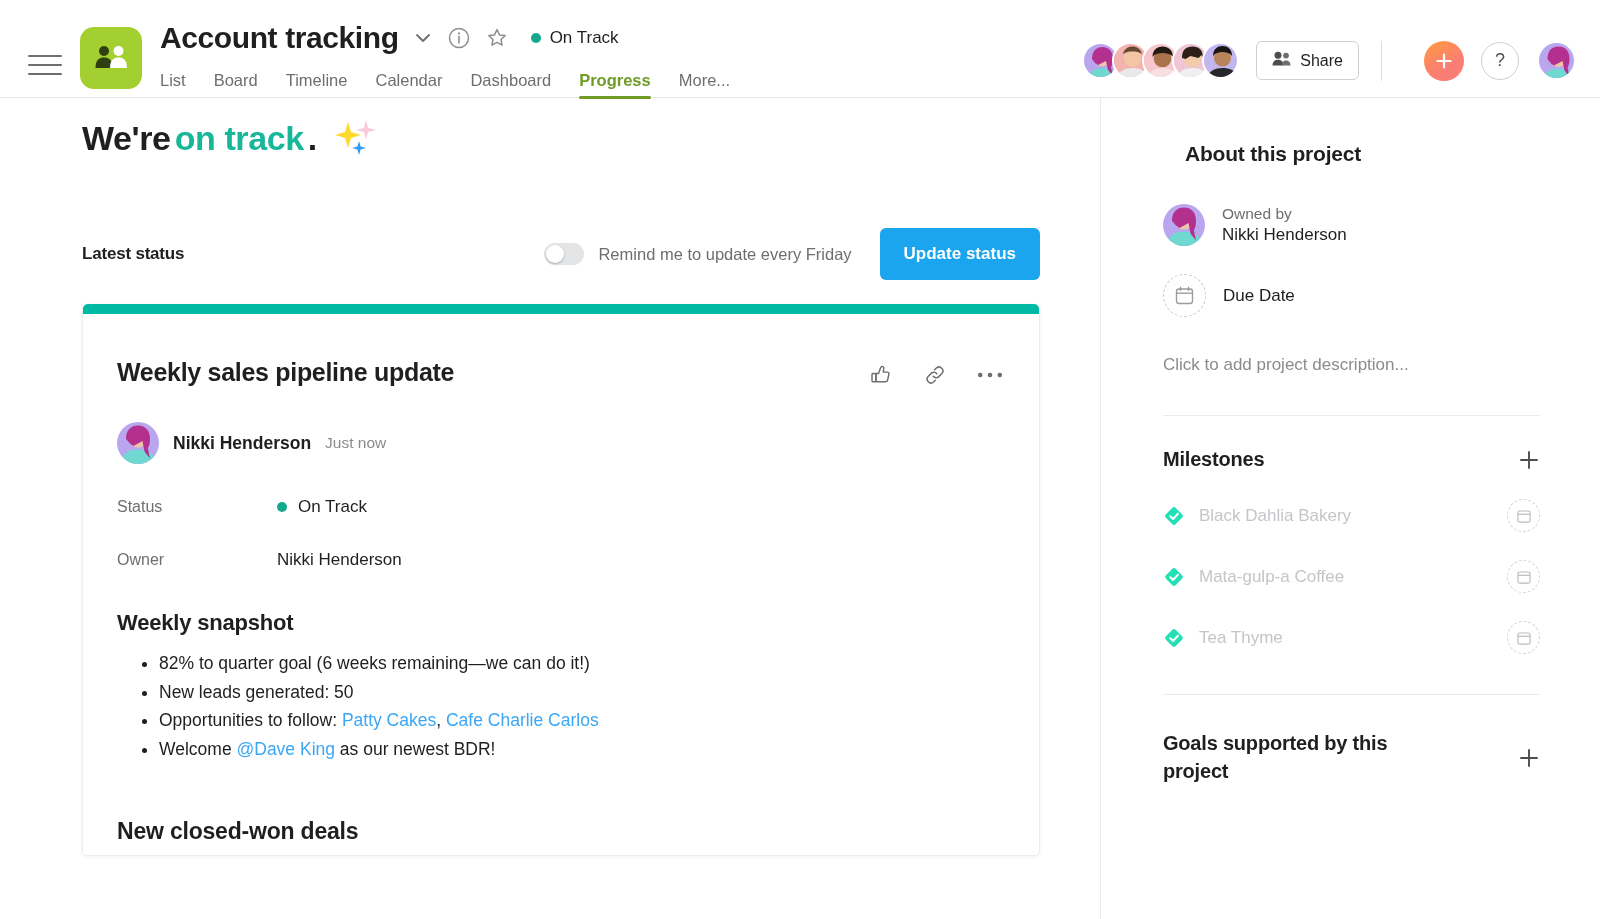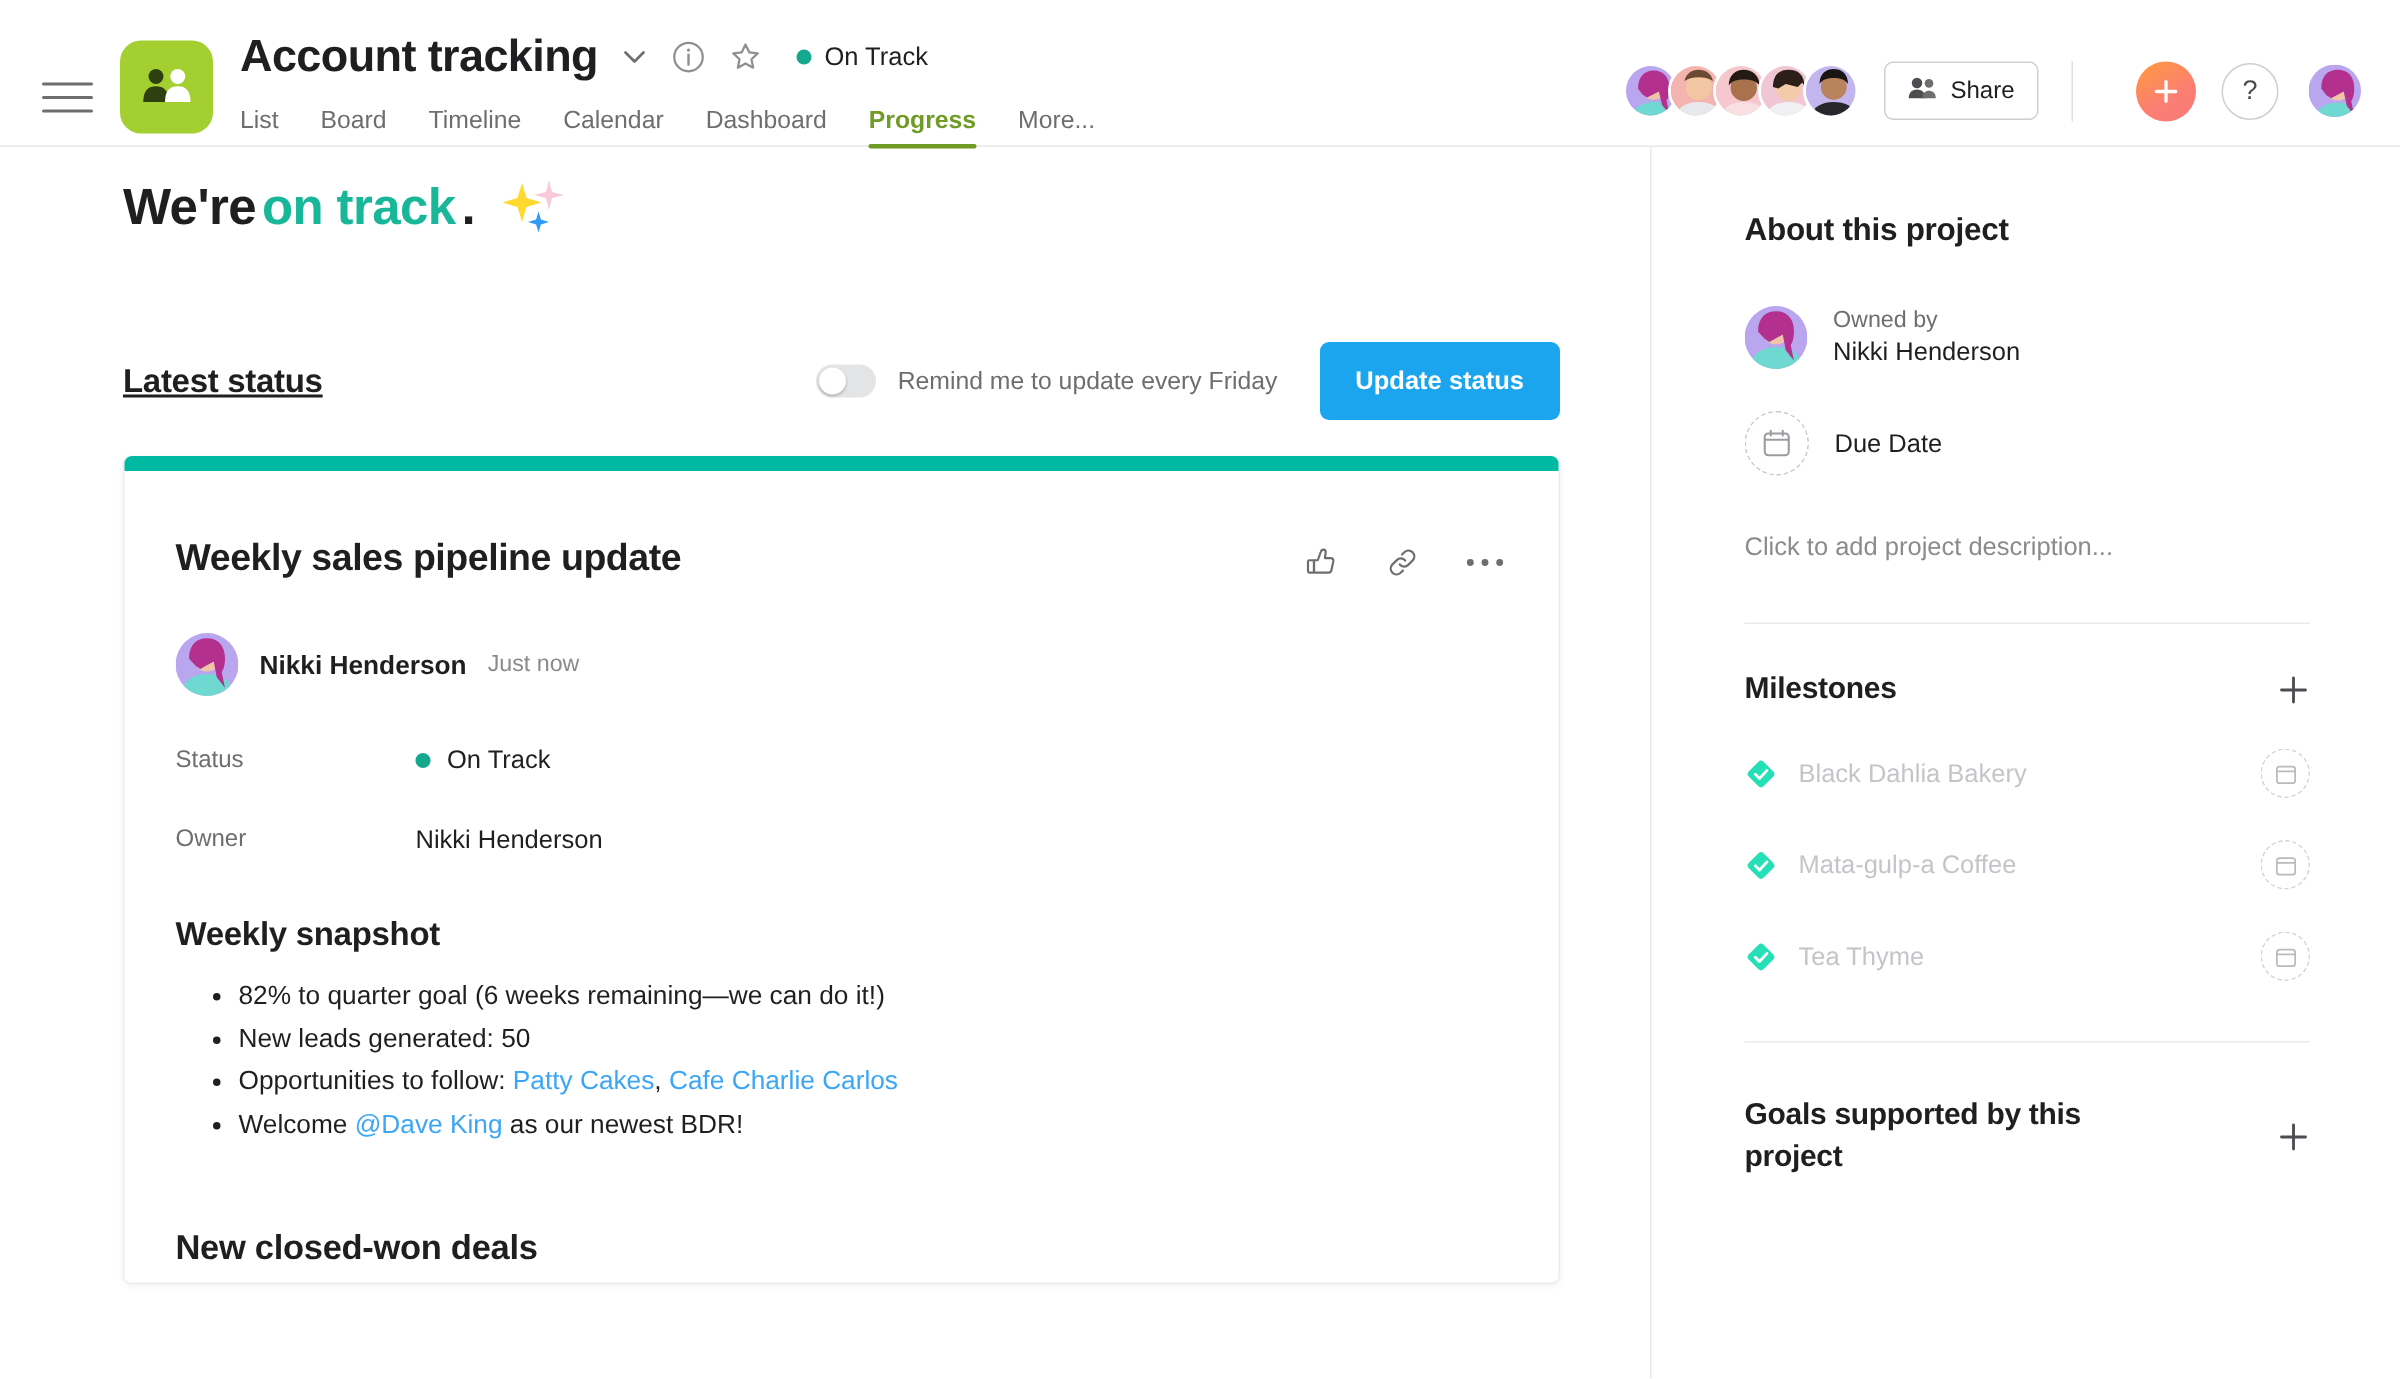--- a/index.html
+++ b/index.html
@@ -113,21 +113,21 @@
     font-size: 34px; font-weight: bold; letter-spacing: -0.4px;
     display: flex; align-items: center; gap: 4px;
   }
   .headline .hl-green { color: #18b79a; }
   .sparkle { margin-left: 14px; display:inline-flex; align-items:center;}
 
   .latest-row {
     margin-top: 70px;
     display: flex; align-items: center; height: 52px;
   }
-  .latest-title { font-size: 22px; font-weight: bold; letter-spacing: -0.2px; text-decoration: underline; }
+  .latest-title { font-size: 17px; font-weight: bold; letter-spacing: -0.2px; }
   .remind-wrap { margin-left: auto; display: flex; align-items: center; gap: 14px; }
   .toggle {
     width: 40px; height: 22px; border-radius: 12px;
     background: #e3e4e5; position: relative; cursor: pointer; flex: none;
   }
   .toggle .knob {
     position: absolute; top: 2px; left: 2px;
     width: 18px; height: 18px; border-radius: 50%; background: #fff;
     box-shadow: 0 1px 2px rgba(0,0,0,.25);
   }
@@ -183,21 +183,21 @@
   .ms-strong { font-size: 18px; font-weight: bold; }
   .ms-light { font-size: 16px; color: #8a8b8d; }
 
   
   .rightcol {
     width: 500px; flex: none;
     border-left: 1px solid #eaeaeb;
     padding: 44px 60px 0 62px;
     overflow: hidden;
   }
-  .r-title { font-size: 21px; font-weight: bold; letter-spacing: -0.2px; }
+  .r-title { font-size: 21px; font-weight: bold; letter-spacing: -0.2px; margin-left: 22px; }
   .owner-row { display: flex; align-items: center; gap: 17px; margin-top: 38px; }
   .owner-av { width: 42px; height: 42px; border-radius: 50%; overflow:hidden; flex:none; }
   .owner-lbl { font-size: 15.5px; color: #6d6e6f; }
   .owner-name { font-size: 17px; color: #1e1f21; margin-top: 2px; }
   .due-row { display: flex; align-items: center; gap: 17px; margin-top: 28px; cursor:pointer;}
   .due-circle {
     width: 43px; height: 43px; border-radius: 50%;
     border: 1.5px dashed #c7c8ca;
     display:flex; align-items:center; justify-content:center; flex:none;
   }

